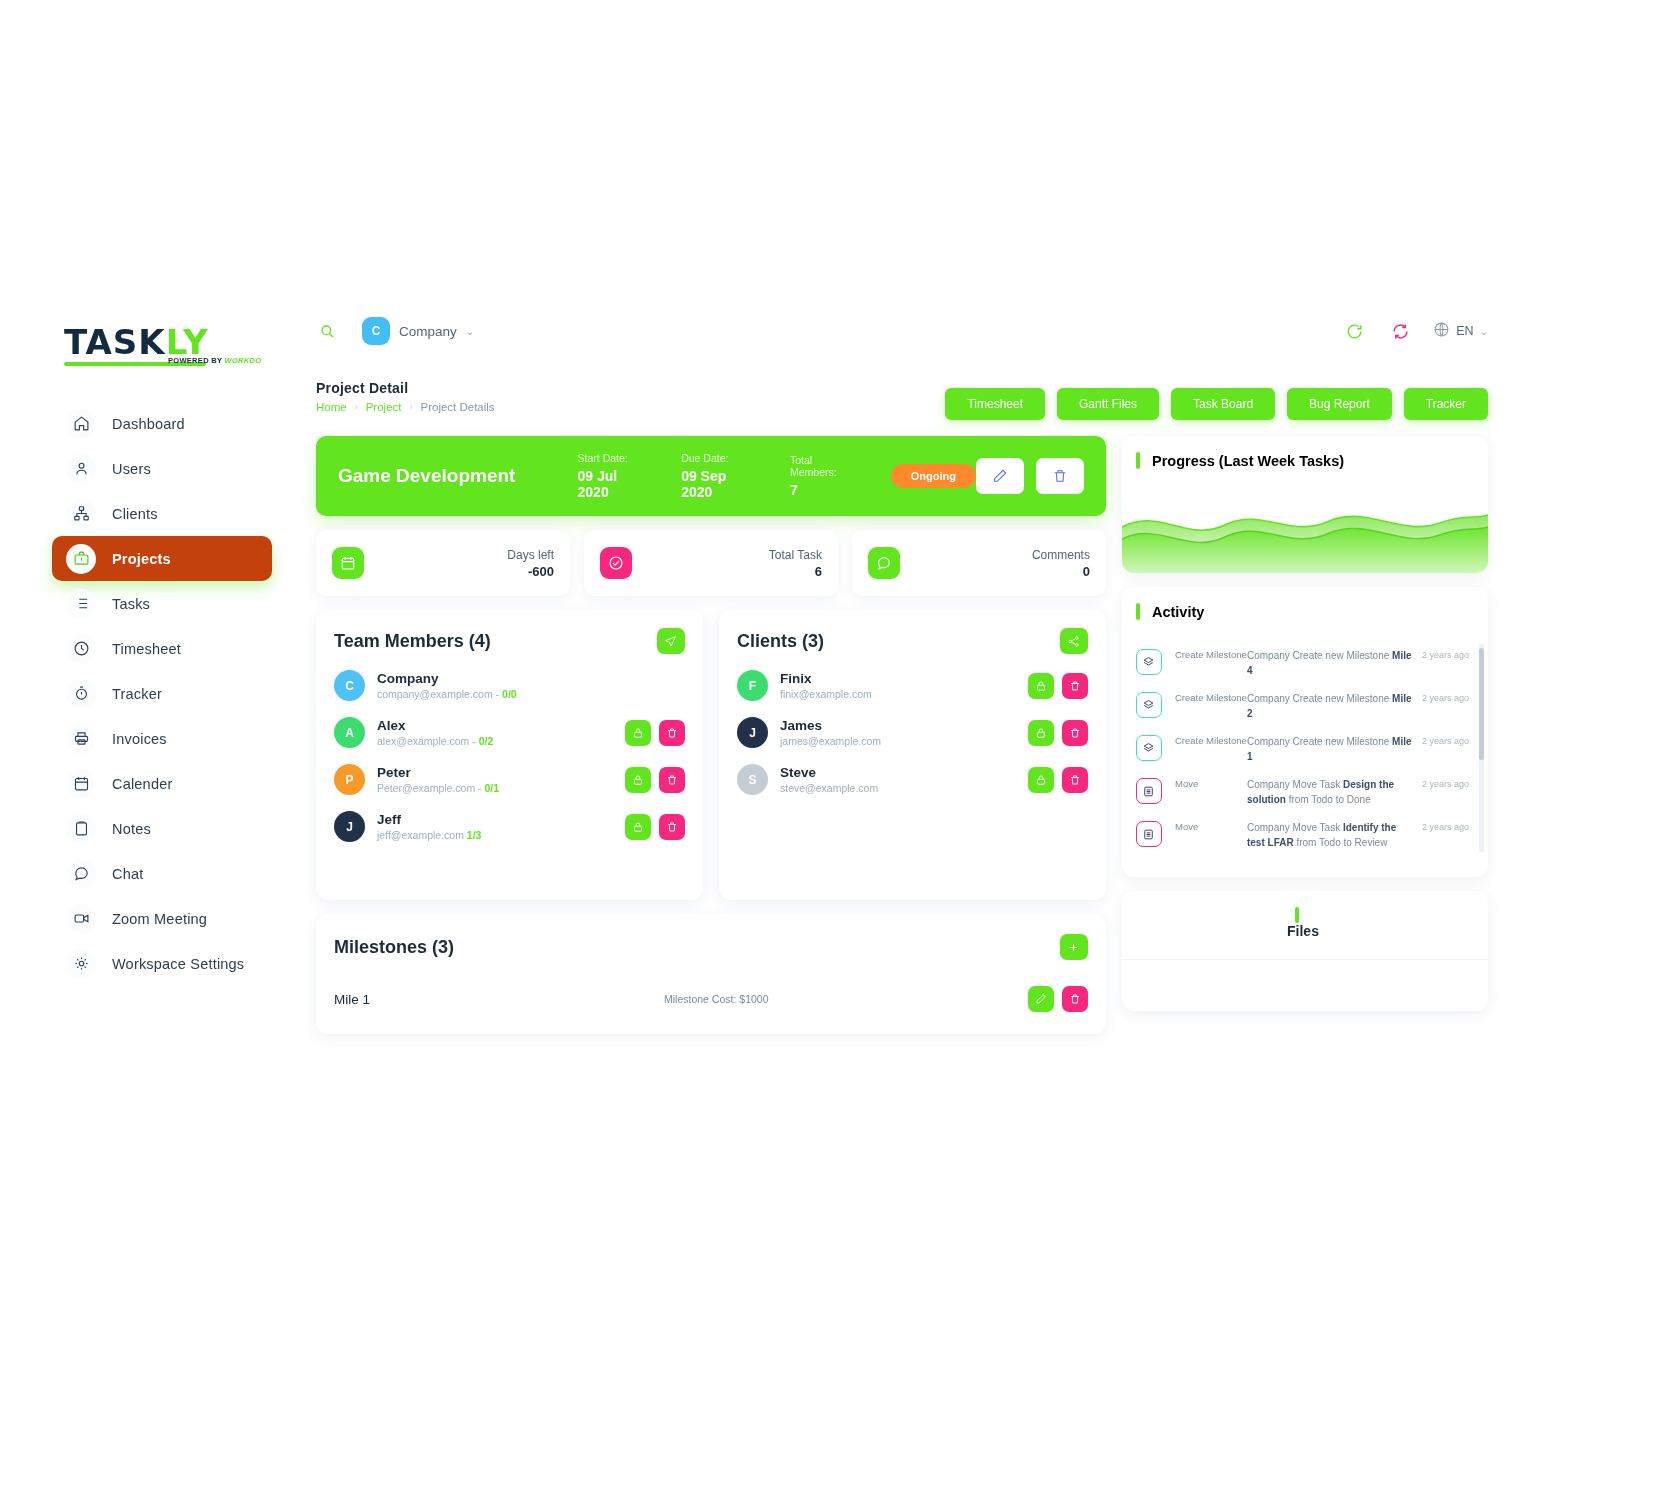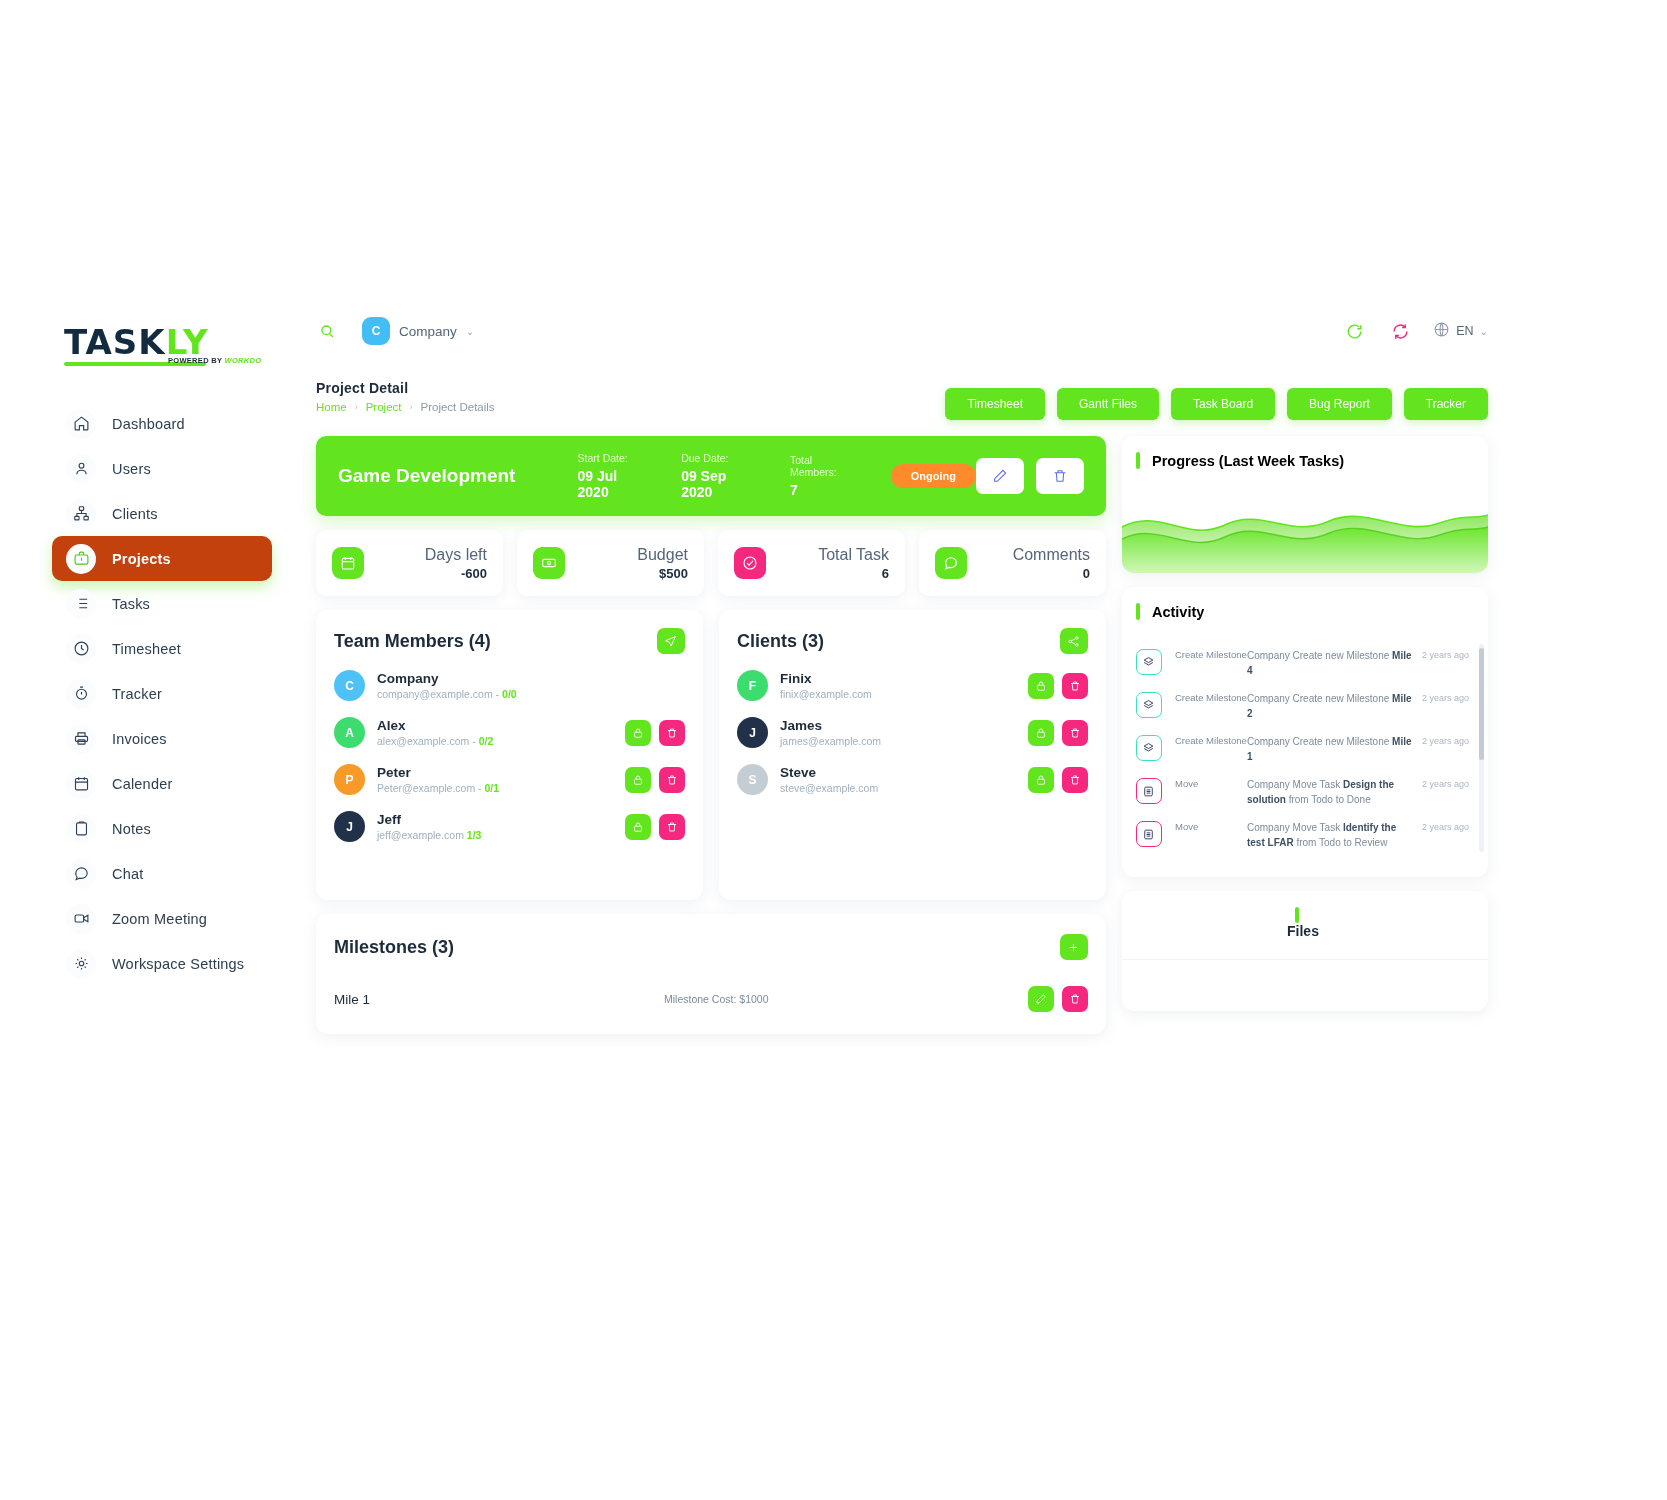--- a/index.html
+++ b/index.html
@@ -139,21 +139,21 @@
     flex: 1; height: 66px; background: #fff; border-radius: 10px;
     box-shadow: 0 3px 12px rgba(120,140,170,.12);
     display: flex; align-items: center; padding: 0 16px;
   }
   .stat .sico {
     width: 32px; height: 32px; border-radius: 9px;
     display: flex; align-items: center; justify-content: center;
   }
   .stat .sico svg { width: 16px; height: 16px; stroke: #fff; fill: none; stroke-width: 1.7; }
   .stat .txt { margin-left: auto; text-align: right; }
-  .stat .sk { font-size: 16px; color: #54657a; }
+  .stat .sk { font-size: 12px; color: #54657a; }
   .stat .sv { font-size: 13px; font-weight: 700; color: #1d2b3a; margin-top: 2px; }
 
   
   .panels { margin-top: 14px; display: flex; gap: 16px; }
   .panel {
     flex: 1; background: #fff; border-radius: 12px;
     box-shadow: 0 3px 14px rgba(120,140,170,.13);
     padding: 18px 18px 10px 18px; height: 290px; overflow: hidden;
   }
   .panel-head { display: flex; align-items: center; }
@@ -473,32 +473,20 @@
                   <rect x="3.5" y="5" width="17" height="16" rx="2"></rect>
                   <path d="M3.5 10h17M8 3v4M16 3v4"></path>
                 </svg>
               </span>
             <span class="txt">
               <span class="sk" style="display:block">Days left</span>
               <span class="sv" style="display:block">-600</span>
             </span>
           </div>
           <div class="stat">
-            <span class="sico" style="background:#62e41f">
-                <svg viewBox="0 0 24 24">
-                  <rect x="2.5" y="6.5" width="19" height="11" rx="2"></rect>
-                  <circle cx="12" cy="12" r="2.4"></circle>
-                </svg>
-              </span>
-            <span class="txt">
-              <span class="sk" style="display:block">Budget</span>
-              <span class="sv" style="display:block">$500</span>
-            </span>
-          </div>
-          <div class="stat">
             <span class="sico" style="background:#f5277f">
                 <svg viewBox="0 0 24 24">
                   <circle cx="12" cy="12" r="9"></circle>
                   <path d="M7.5 12.3l3 3 6-6.6"></path>
                 </svg>
               </span>
             <span class="txt">
               <span class="sk" style="display:block">Total Task</span>
               <span class="sv" style="display:block">6</span>
             </span>

